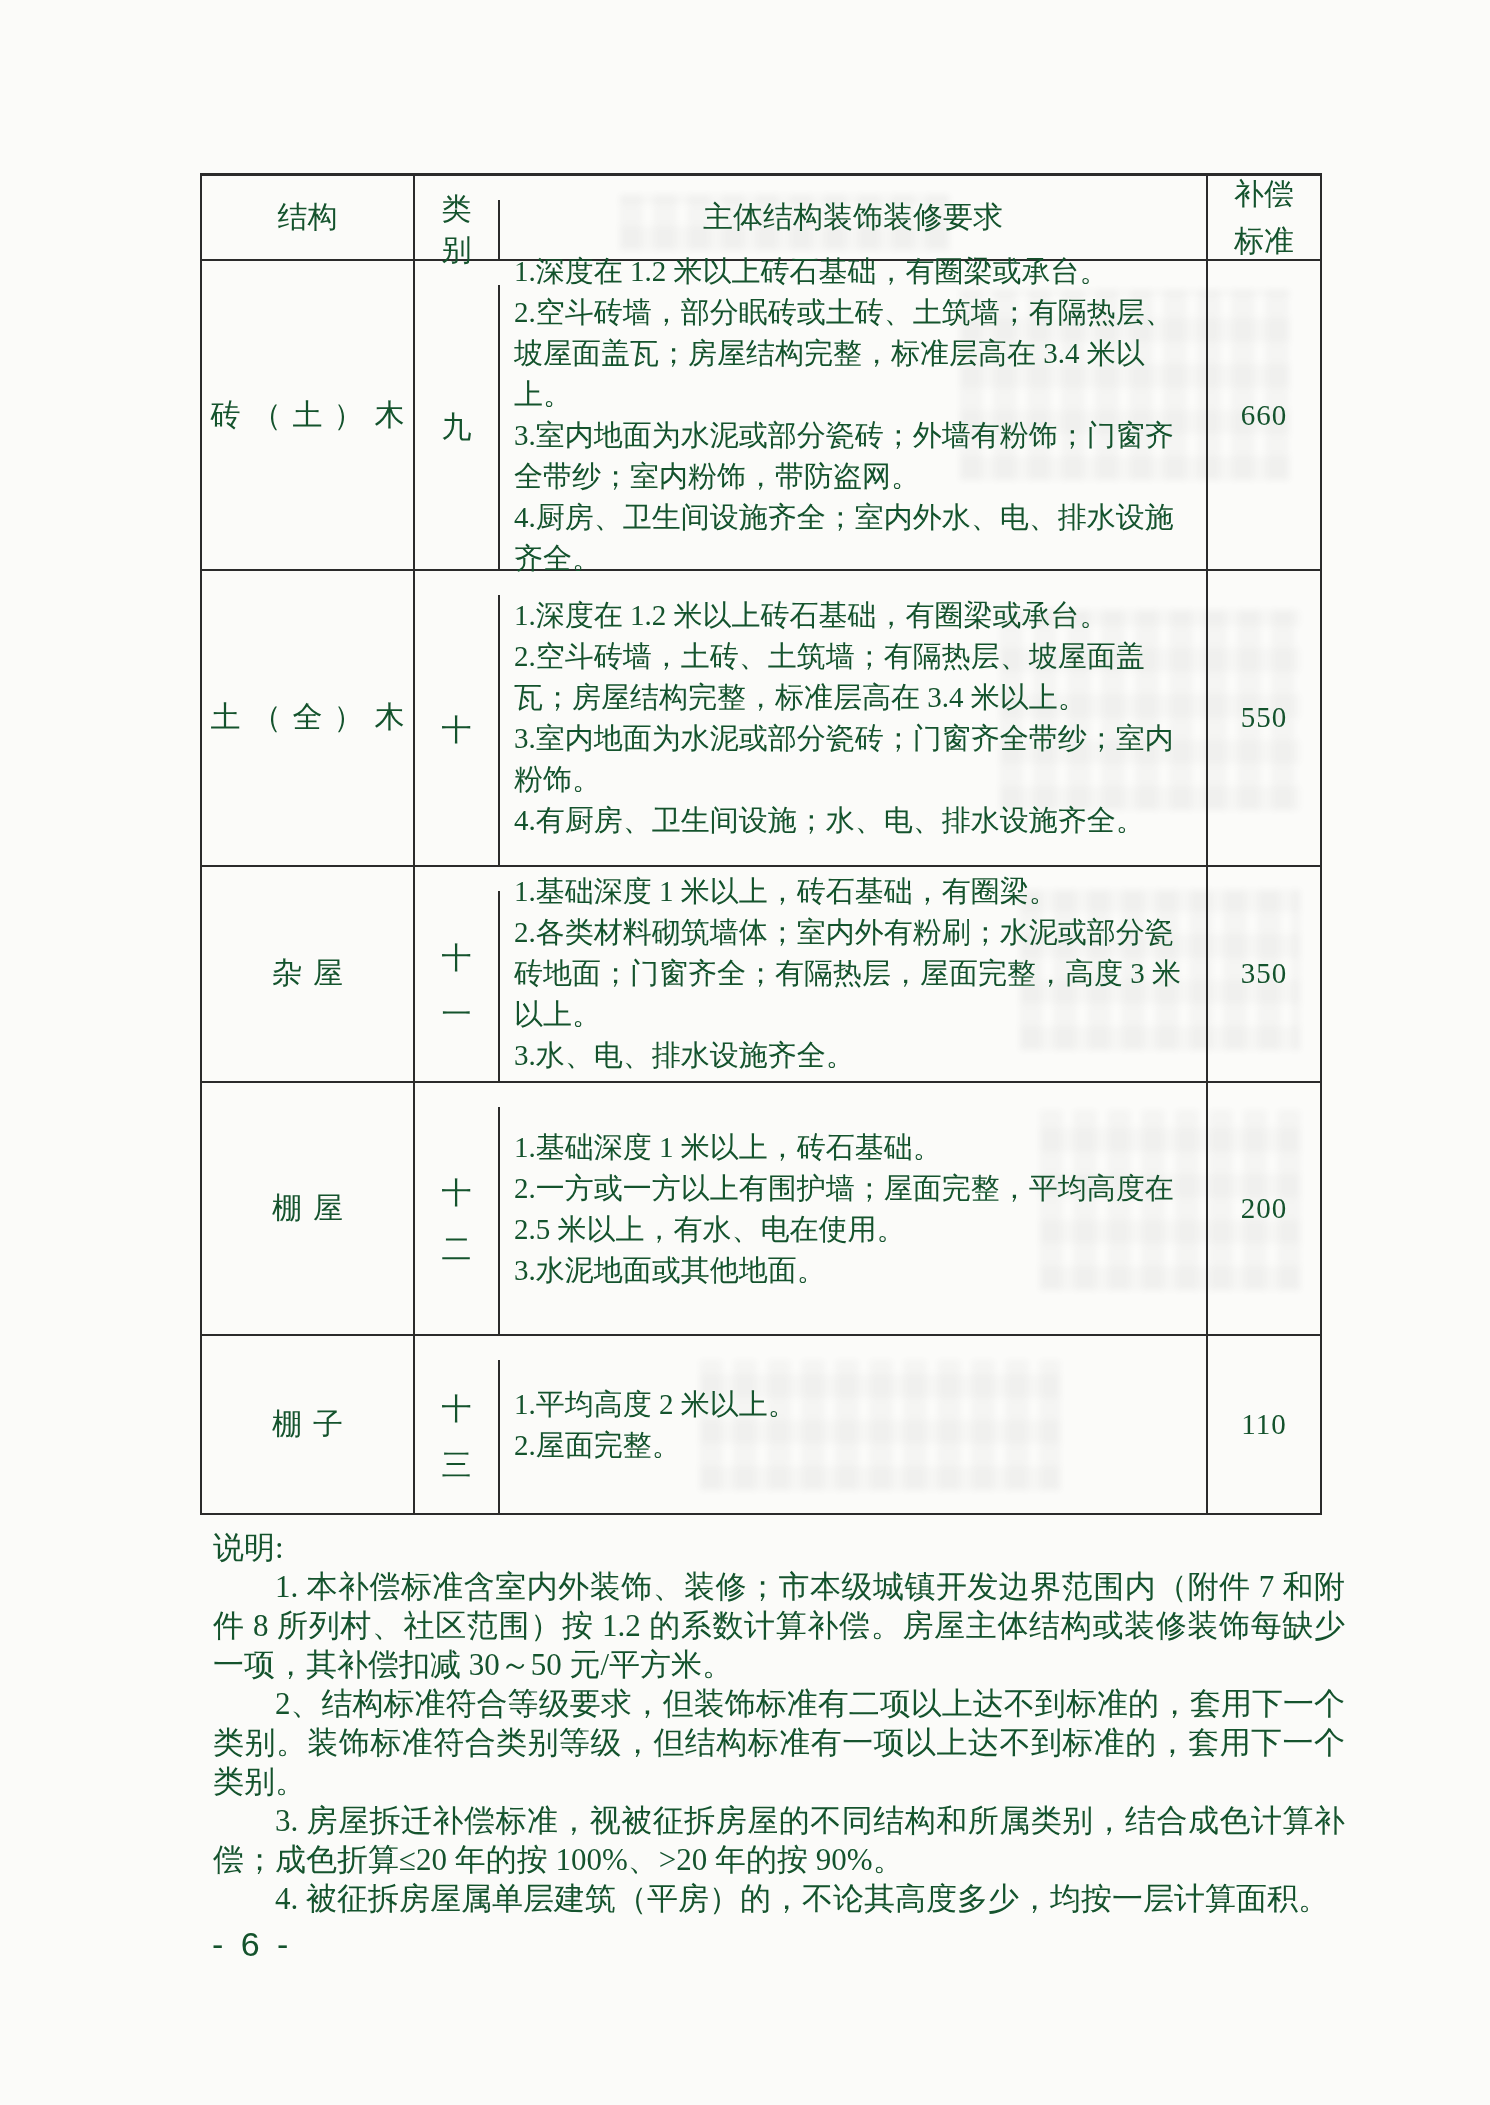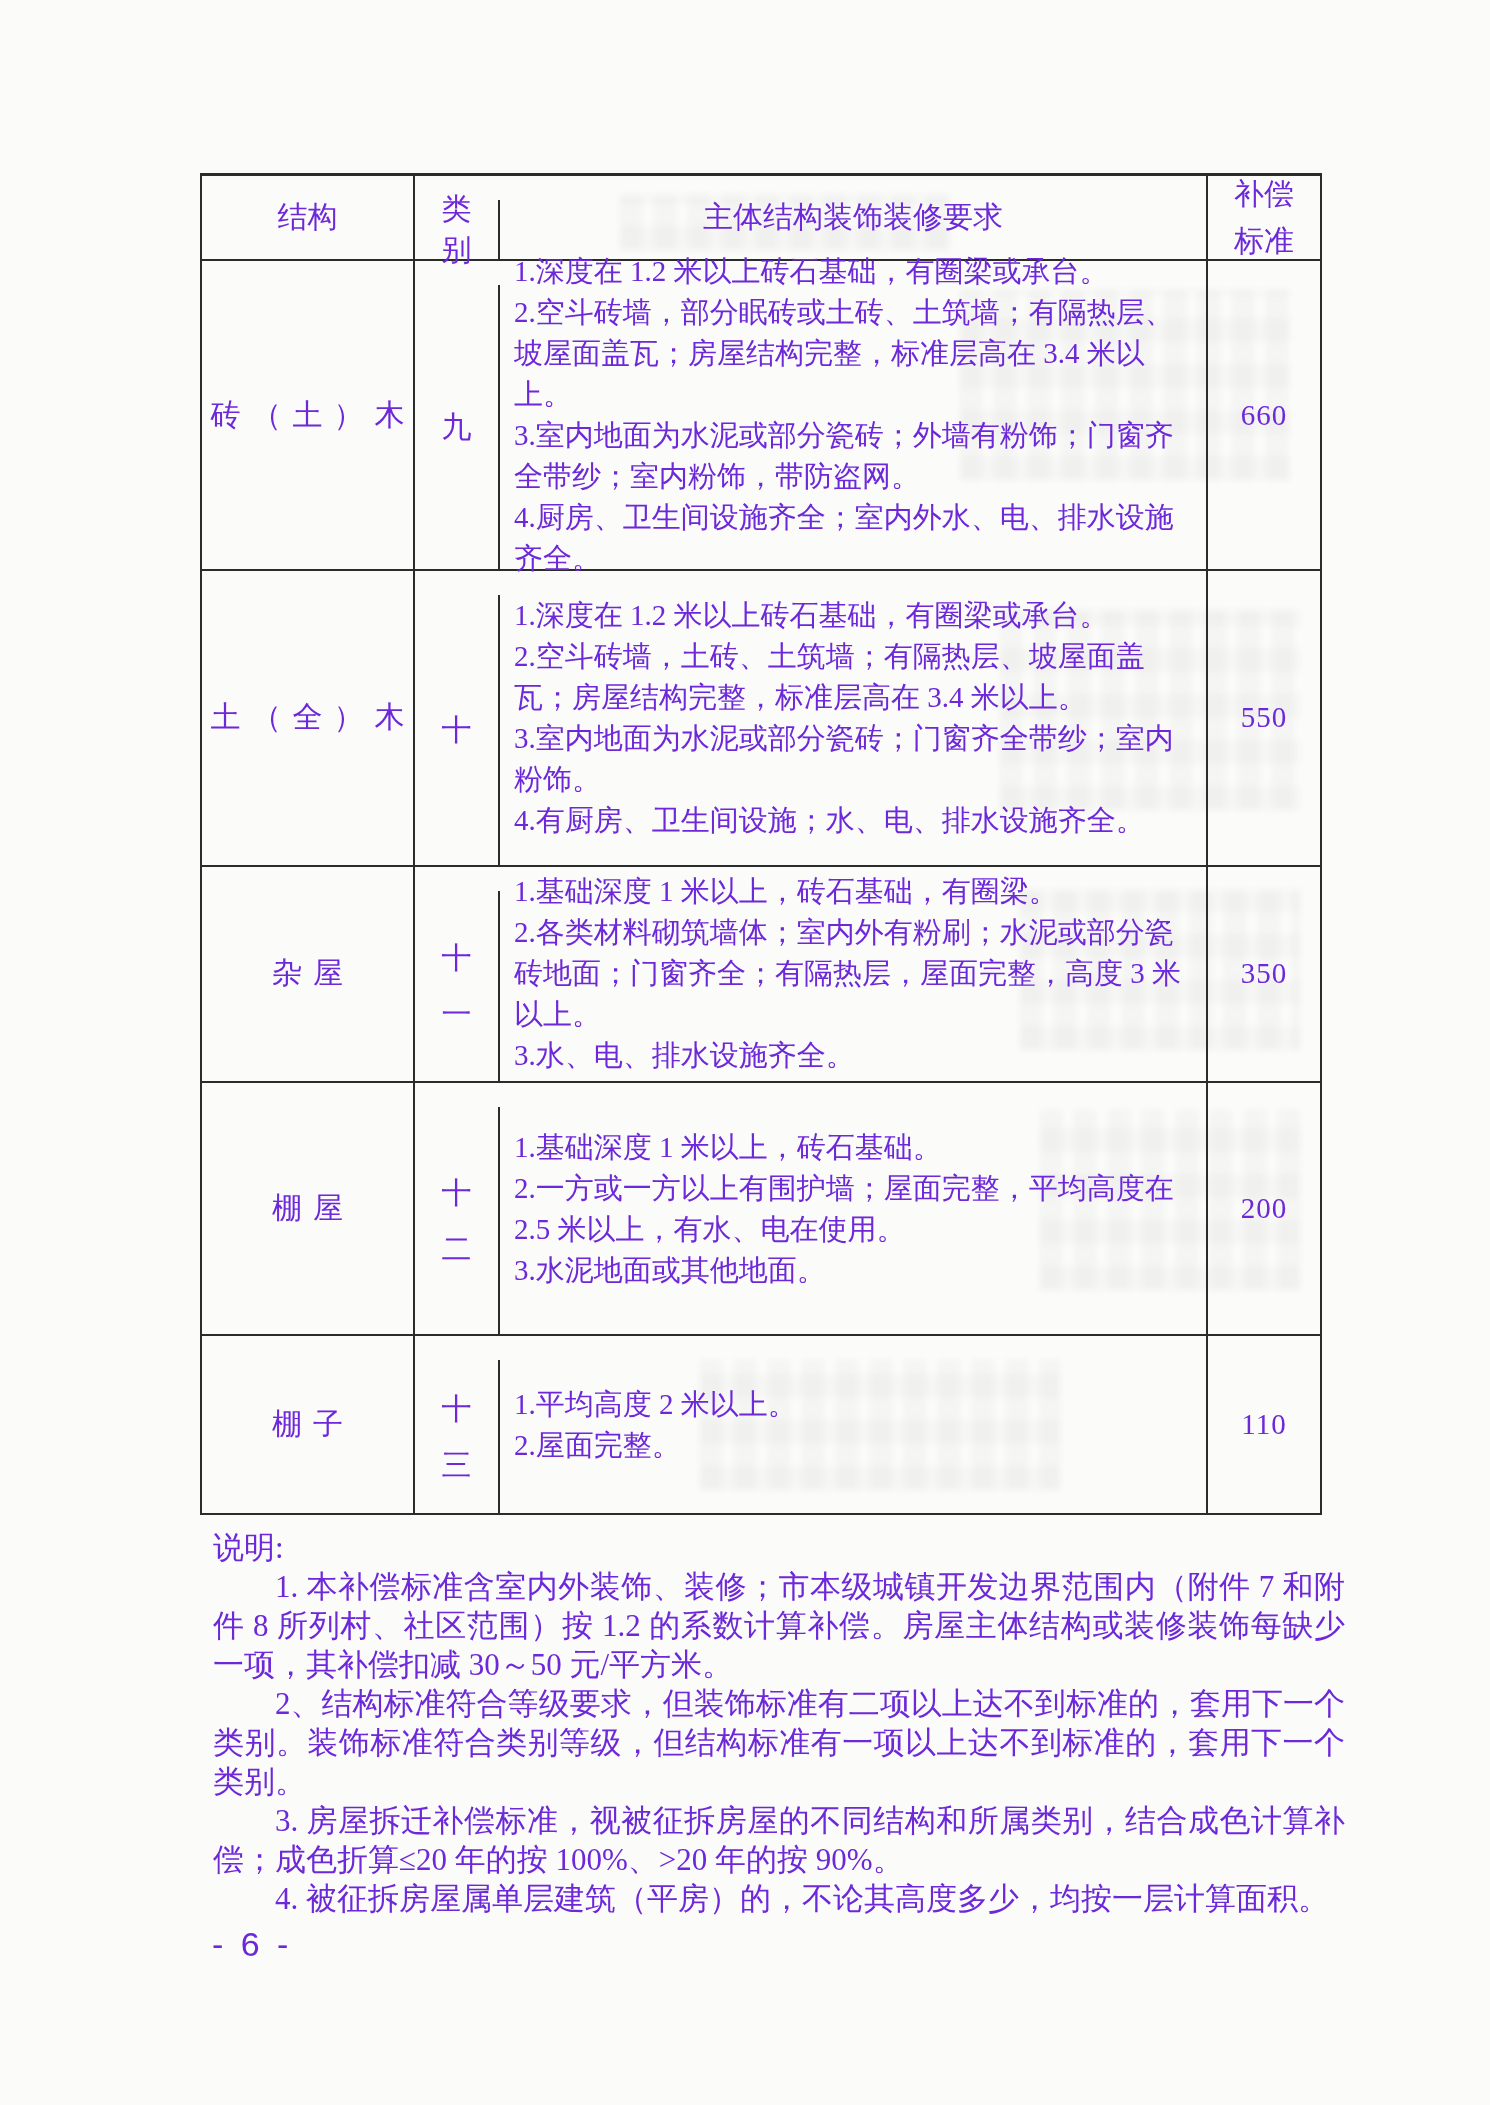--- a/index.html
+++ b/index.html
@@ -2,21 +2,21 @@
 <html><head>
 <meta charset="utf-8">
 <style>
   html,body{margin:0;padding:0;background:#e8e8e6;}
   .page{
     position:relative;
     width:1490px;height:2105px;
     margin:0 auto;
     background:#fbfbf9;
     font-family:"Liberation Serif","DejaVu Serif",serif;
-    color:#6d28d9;
+    color:#14532d;
     overflow:hidden;
   }
   
   .comp-table{
     position:absolute;left:200px;top:173px;
     width:1122px;height:1342px;
     border:2px solid #2b2b2b;border-top-width:3px;
     box-sizing:border-box;
     display:flex;flex-direction:column;
     background:transparent;

